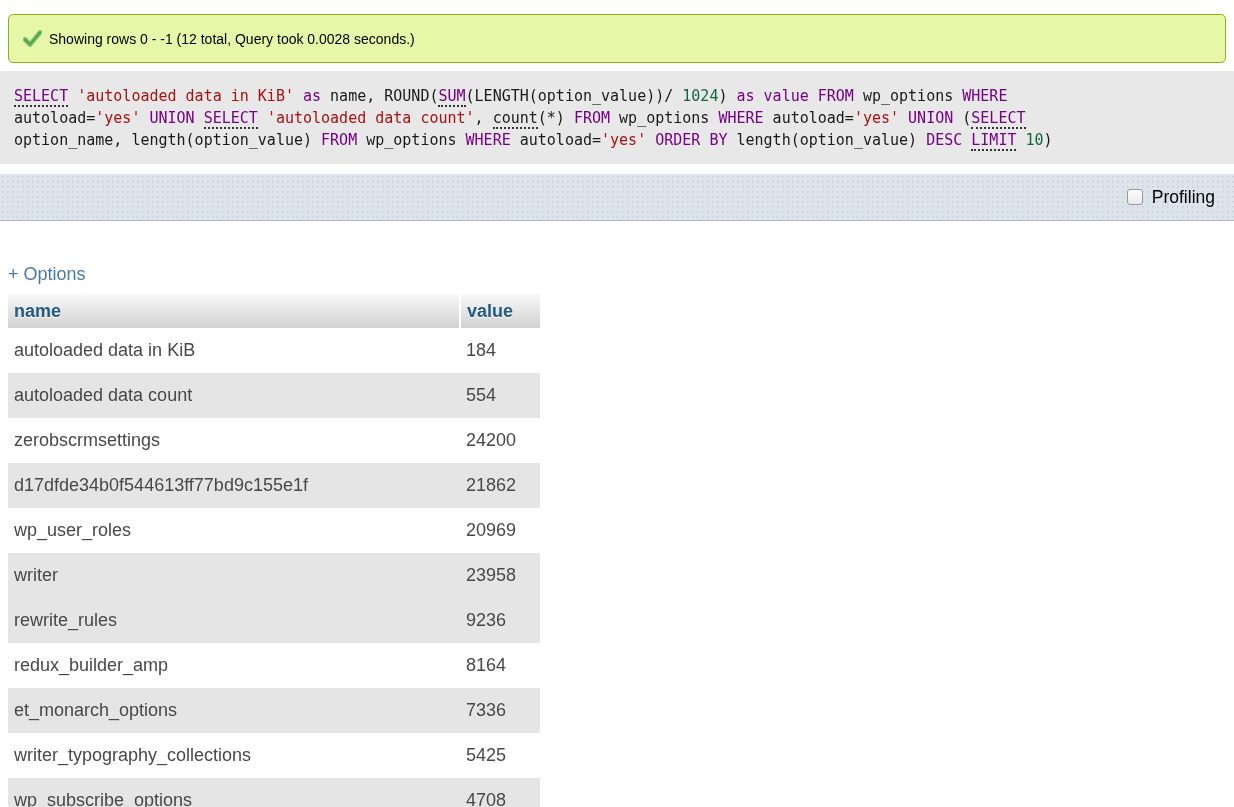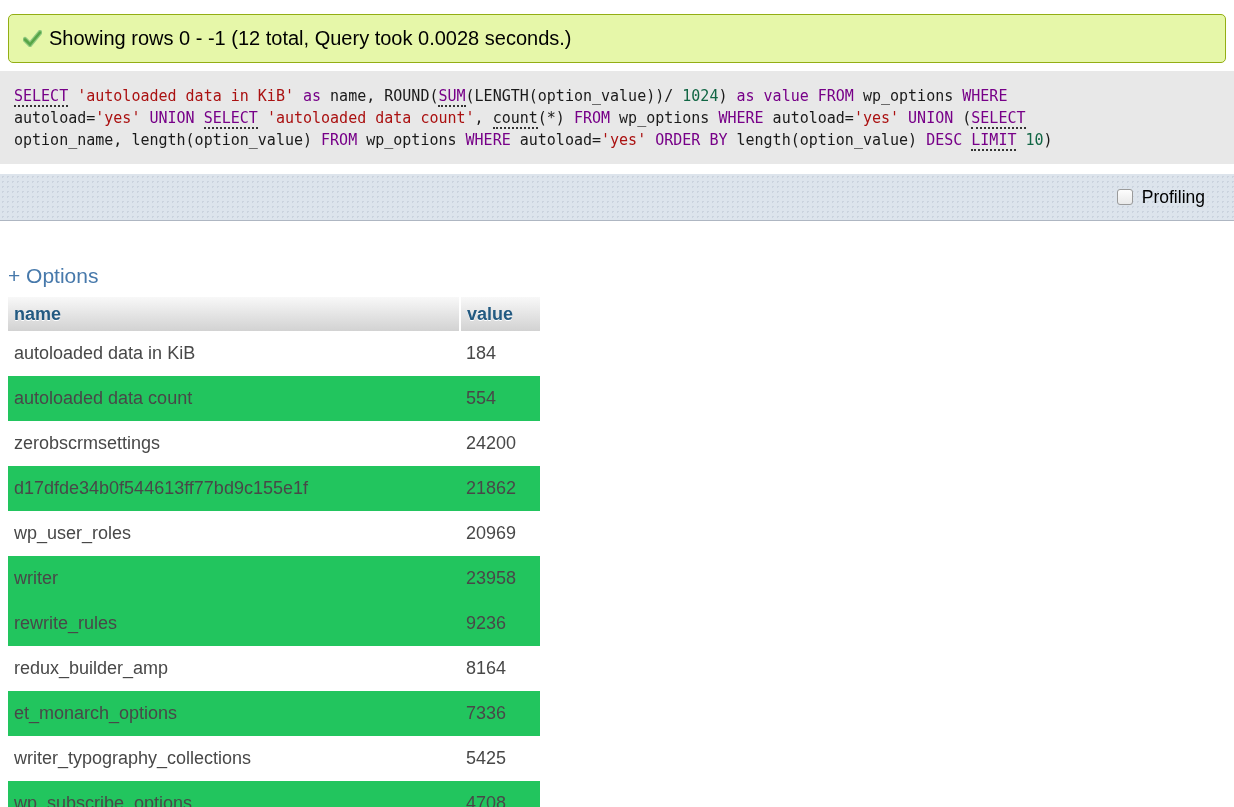--- a/index.html
+++ b/index.html
@@ -14,21 +14,21 @@
   
   .message {
     margin: 14px 8px 0 8px;
     height: 49px;
     background: #e6f7a9;
     border: 1px solid #93ae14;
     border-radius: 5px;
     display: flex;
     align-items: center;
     padding-left: 14px;
-    font-size: 20px;
+    font-size: 14px;
     color: #000;
   }
   .check-icon { width: 19px; height: 17px; margin-right: 7px; flex: 0 0 auto; }
 
   
   .codeblock {
     margin-top: 8px;
     background: #e8e8e8;
     padding: 14px 31px 13px 14px;
     font-family: "DejaVu Sans Mono", monospace;
@@ -60,29 +60,29 @@
   }
   .profiling-checkbox {
     appearance: none;
     width: 16px; height: 16px;
     border: 1px solid #9a9a9a;
     border-radius: 3px;
     background: linear-gradient(#fdfdfd, #e9e9e9);
     margin-right: 9px;
     cursor: pointer;
   }
-  .profiling-label { margin-right: 22px; }
+  .profiling-label { margin-right: 12px; }
   .lnkwrap { color: #000; }
   .tlink { color: #4779ab; text-decoration: none; cursor: pointer; }
 
   
   .options-toggle {
     display: inline-block;
     margin: 43px 0 0 8px;
-    font-size: 21px;
+    font-size: 18px;
     color: #4779ab;
     cursor: pointer;
     text-decoration: none;
   }
 
   
   table.results {
     margin: 9px 0 0 8px;
     border-collapse: collapse;
     table-layout: fixed;
@@ -103,21 +103,21 @@
   .col-name  { width: 452px; }
   .col-value { width: 80px; }
   table.results td {
     height: 45px;
     padding: 4px 6px;
     color: #484848;
     overflow: hidden;
     white-space: nowrap;
   }
   tr.odd  { background: #fff; }
-  tr.even { background: #22c55e; }
+  tr.even { background: #e5e5e5; }
 </style>
 </head>
 <body>
 
 
 
 <div class="message">
   <svg class="check-icon" viewBox="0 0 19 17">
     <path d="M2 9.5 L7 14.5 L17 2.5" fill="none" stroke="#8fc97e" stroke-width="5" stroke-linecap="round"></path>
     <path d="M2 9.5 L7 14.5 L17 2.5" fill="none" stroke="#57a546" stroke-width="2.5" stroke-linecap="round"></path>

